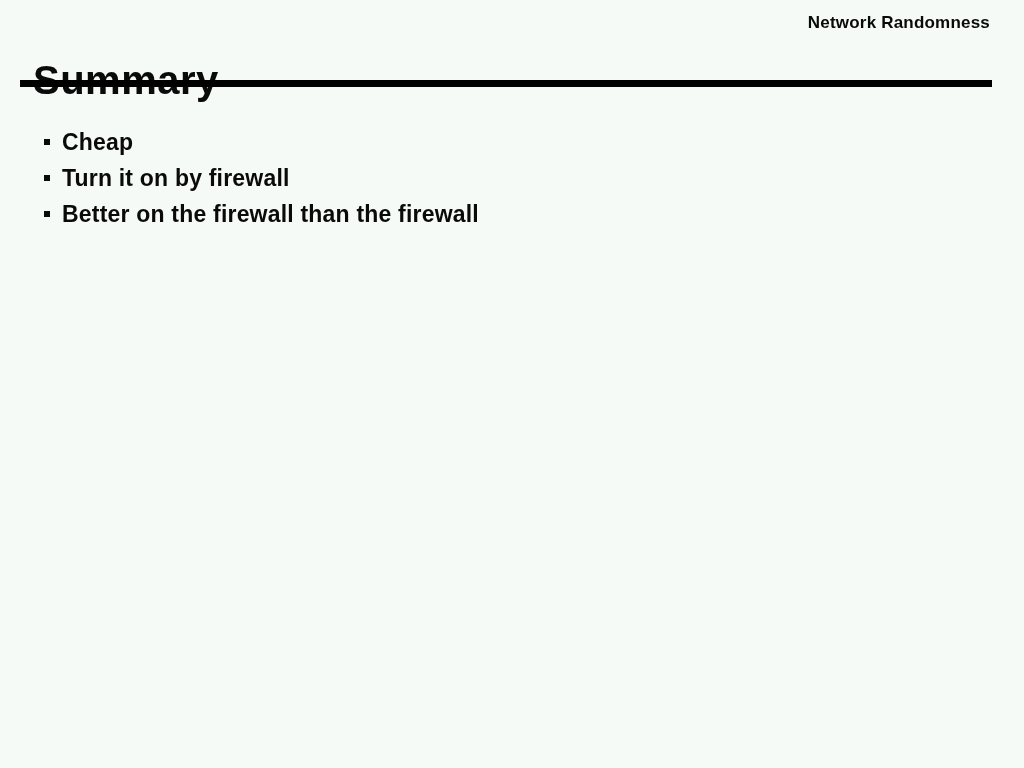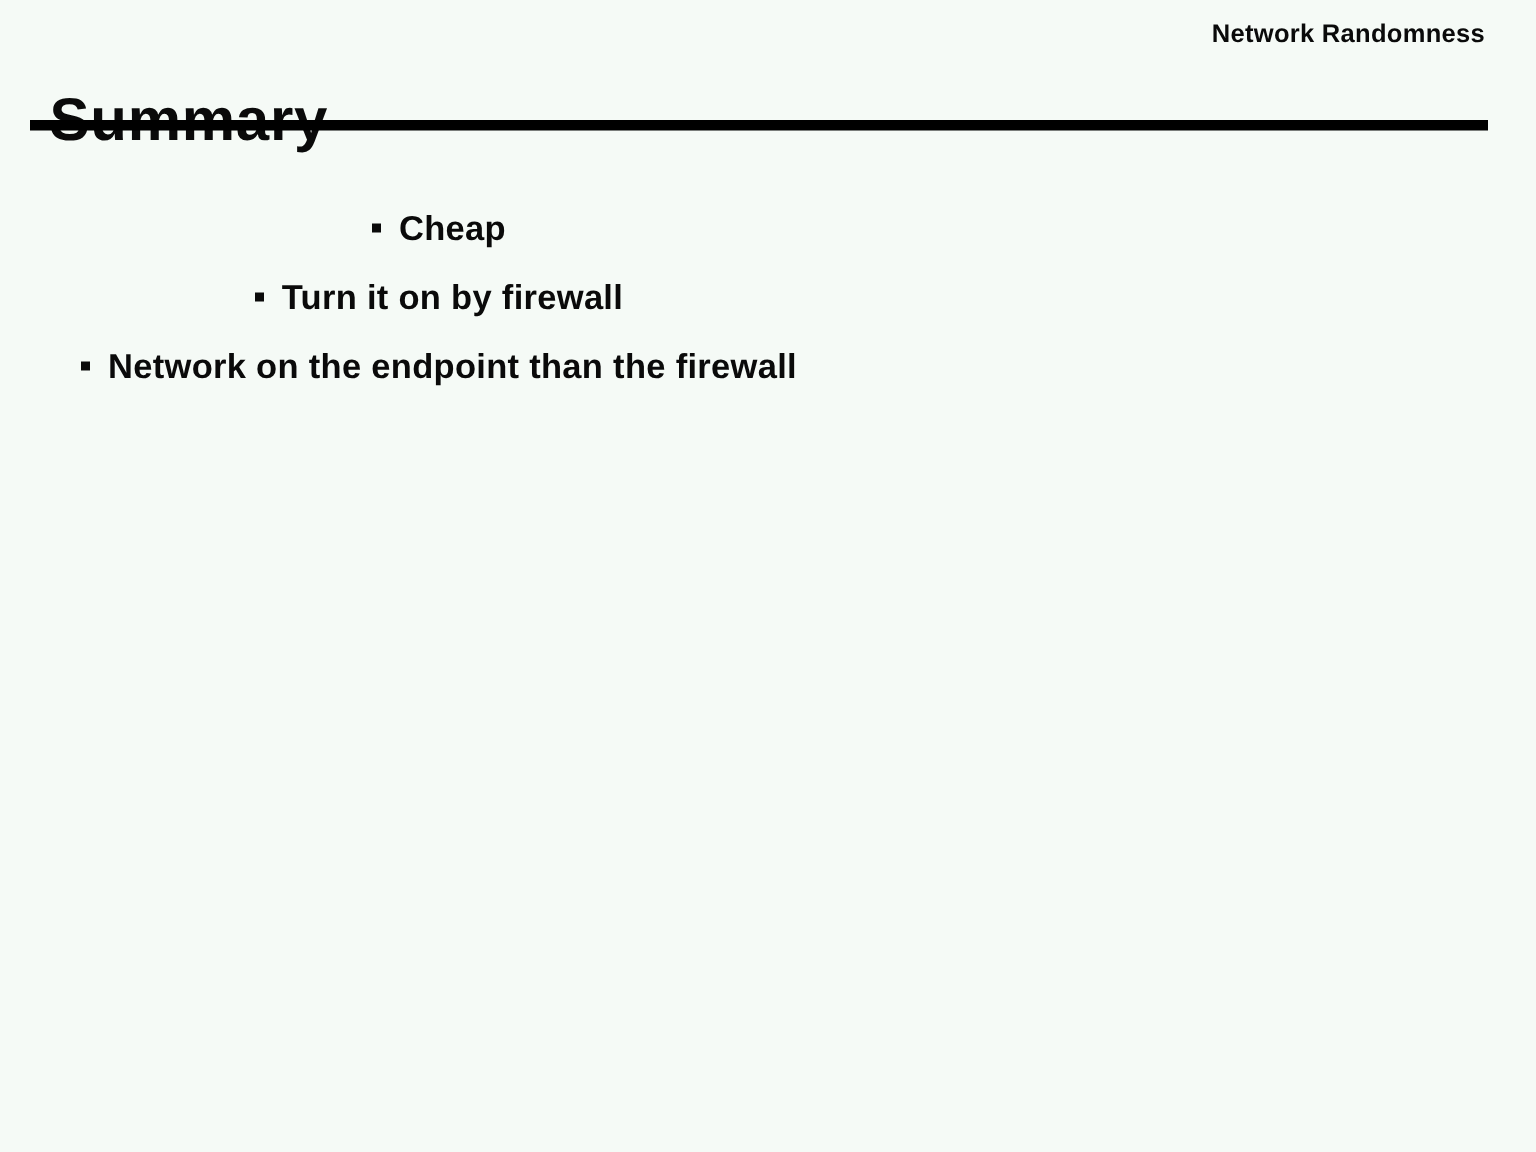--- a/index.html
+++ b/index.html
@@ -52,22 +52,21 @@
     top: 124px;
     left: 44px;
     margin: 0;
     padding: 0;
     list-style: none;
   }
   .bullet-item {
     display: flex;
     align-items: center;
     height: 36px;
-    margin: 10px;
-    justify-content: center;
+    margin: 0;
   }
   .bullet-square {
     width: 6px;
     height: 6px;
     background: #0a0a0a;
     margin-right: 12px;
     flex: 0 0 auto;
   }
   .bullet-label {
     font-size: 23px;
@@ -91,17 +90,17 @@
     <li class="bullet-item">
       <span class="bullet-square"></span>
       <span class="bullet-label">Cheap</span>
     </li>
     <li class="bullet-item">
       <span class="bullet-square"></span>
       <span class="bullet-label">Turn it on by firewall</span>
     </li>
     <li class="bullet-item">
       <span class="bullet-square"></span>
-      <span class="bullet-label">Network on the endpoint than the firewall</span>
+      <span class="bullet-label">Better on the firewall than the firewall</span>
     </li>
   </ul>
 
 </div>
 
 </body></html>

